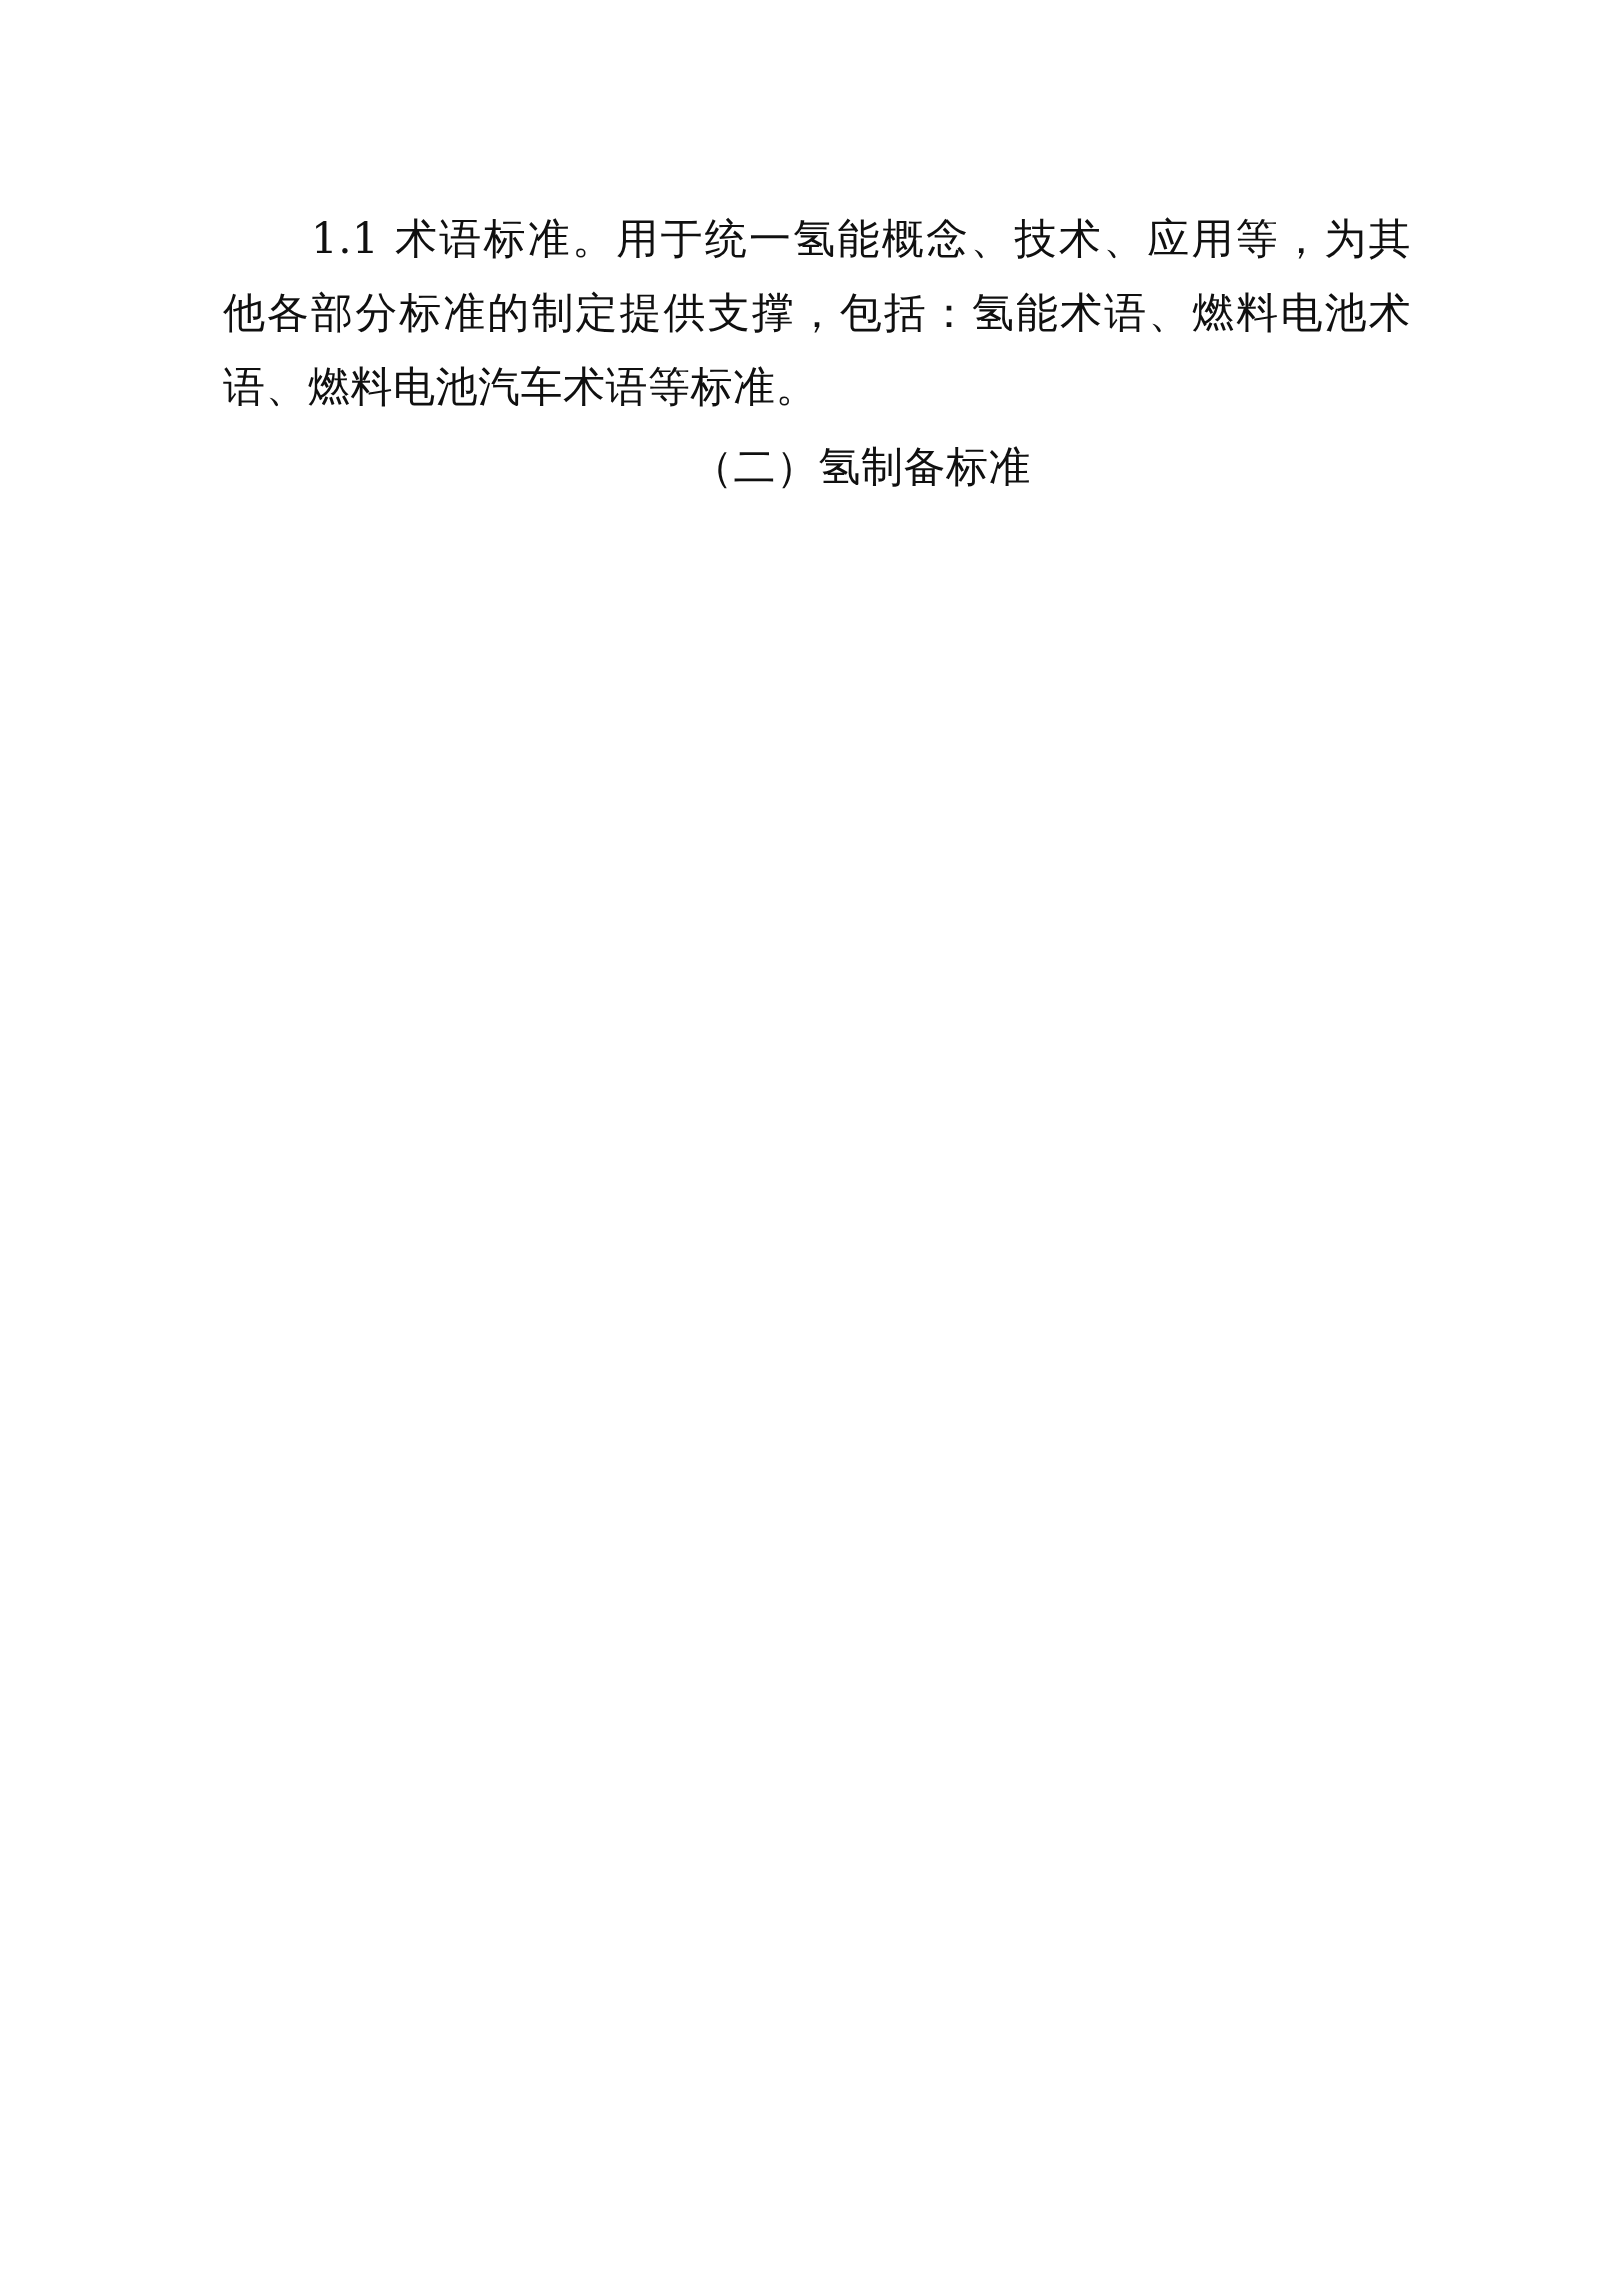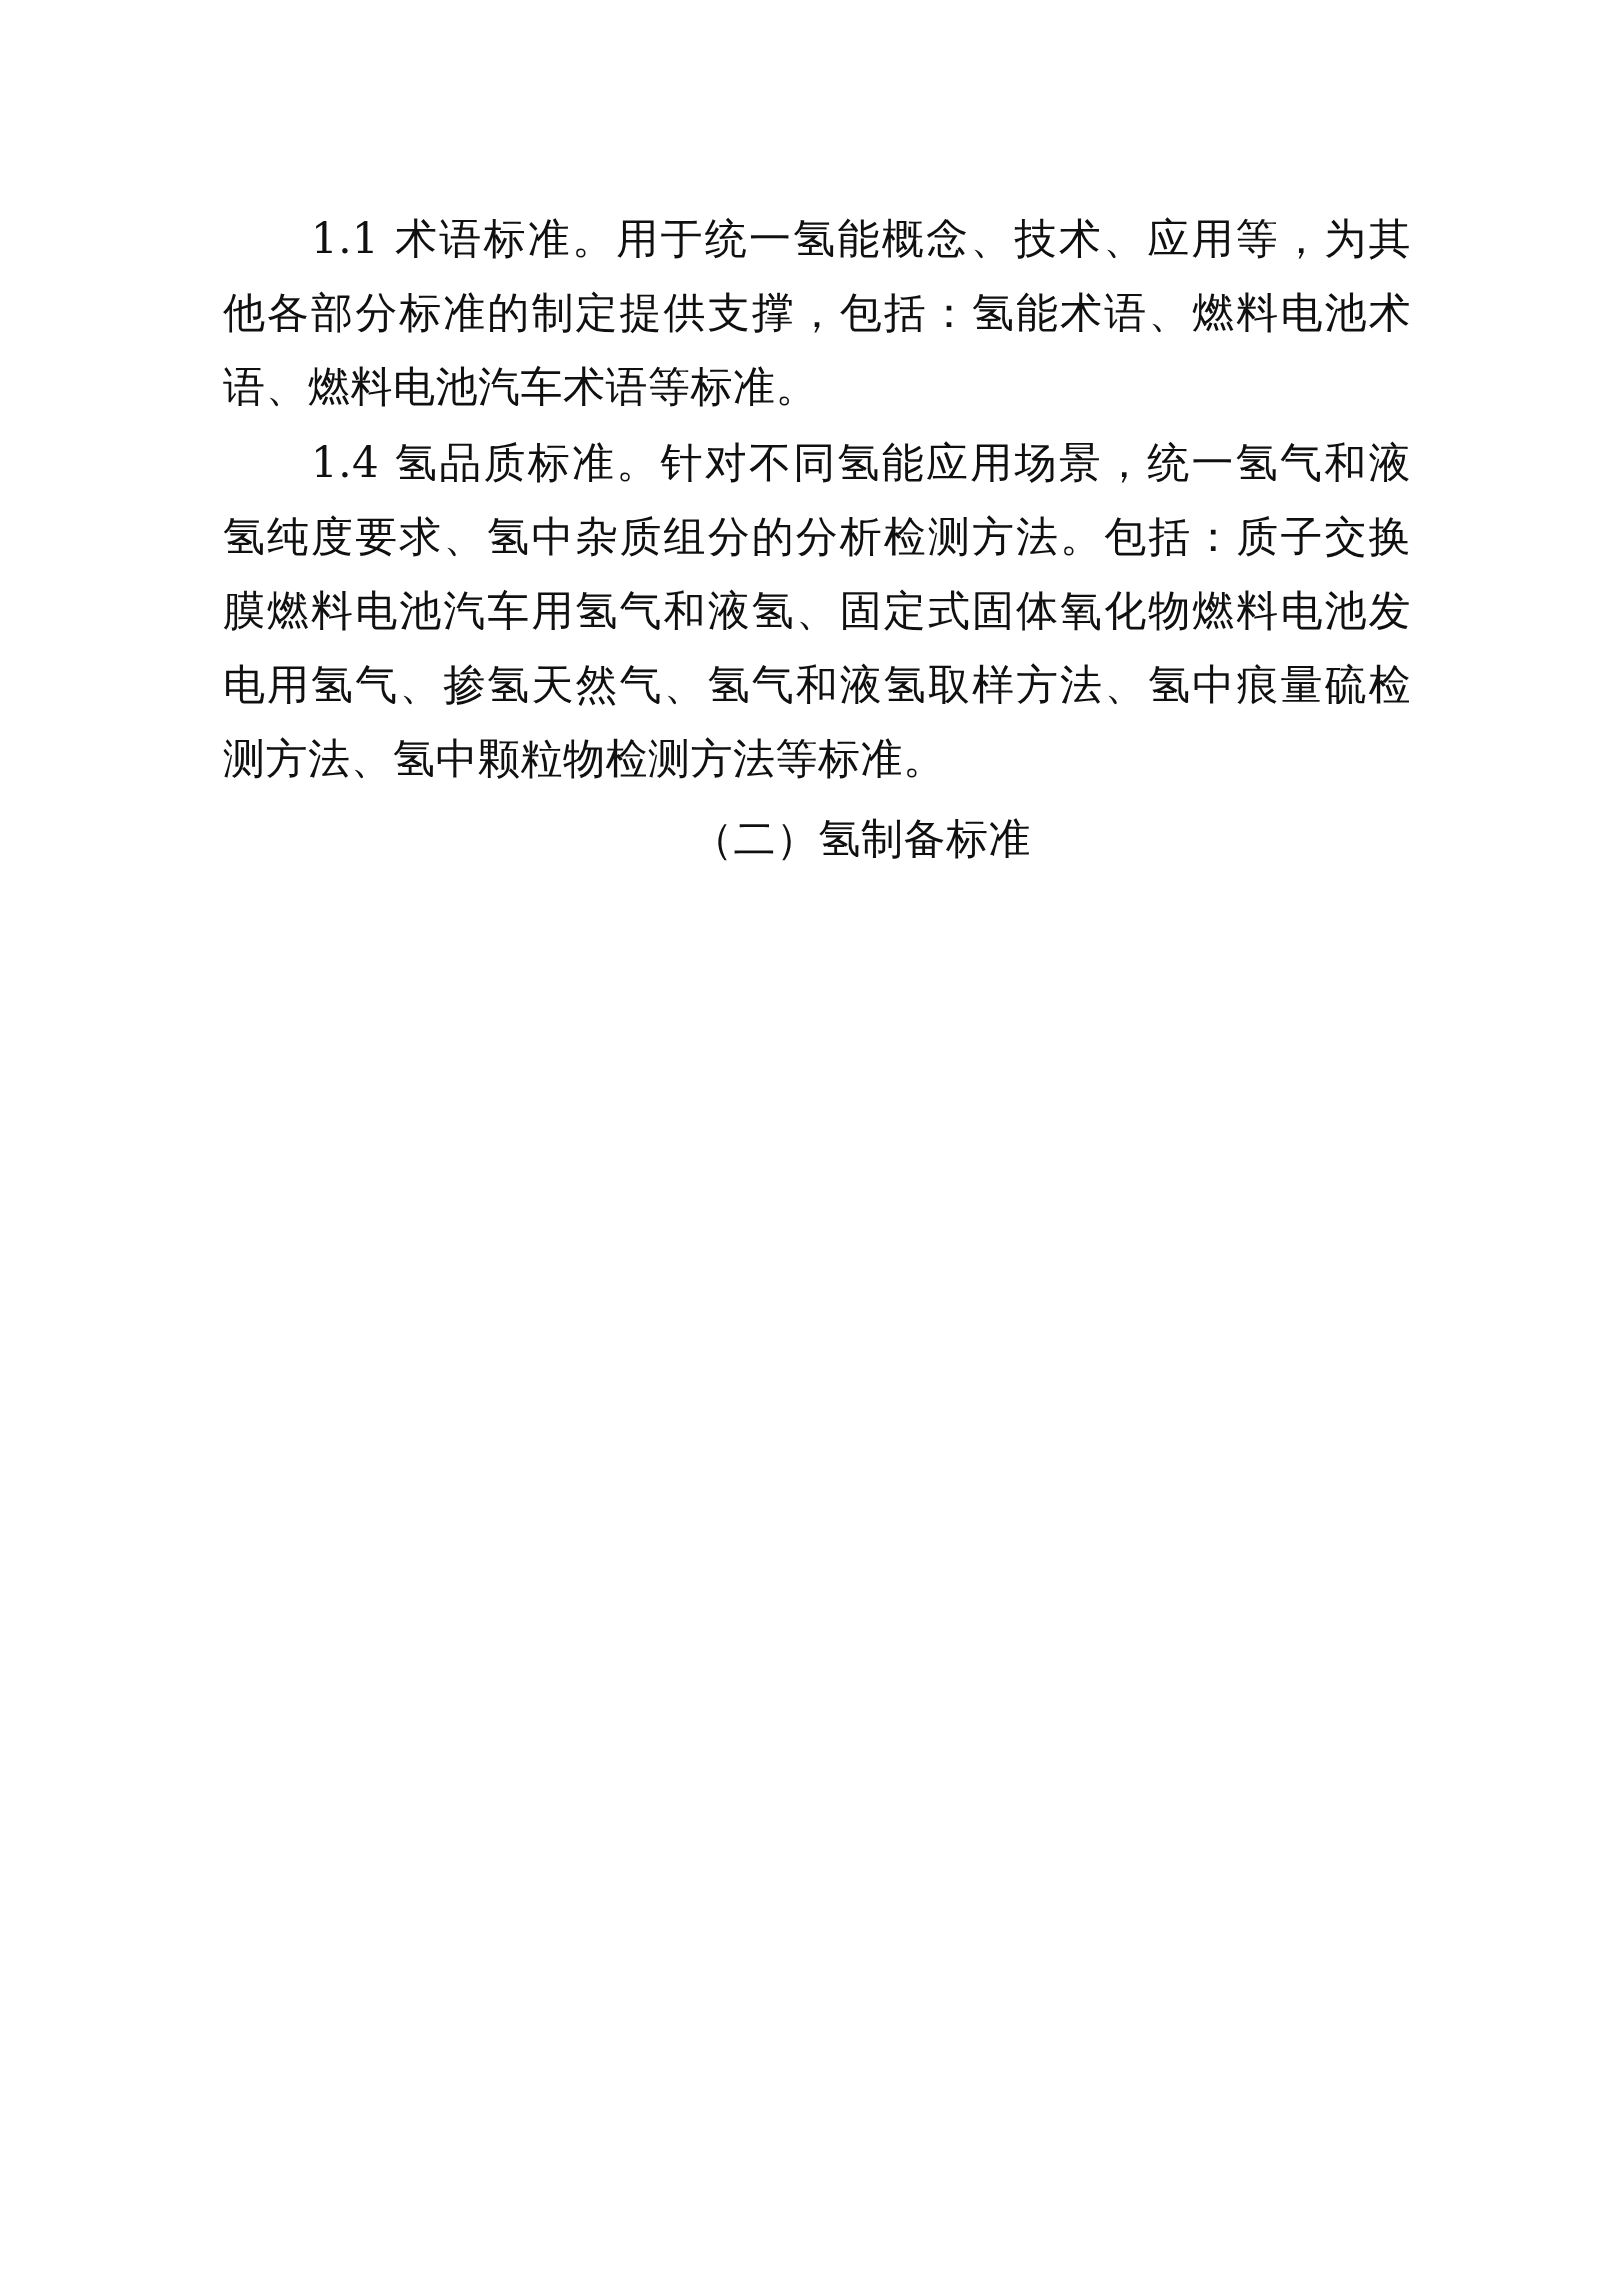--- a/index.html
+++ b/index.html
@@ -61,21 +61,20 @@
 <body>
 
 <div class="page">
 
   <div class="content">
 
     <p class="para">1.1 术语标准。用于统一氢能概念、技术、应用等，为其他各部分标准的制定提供支撑，包括：氢能术语、燃料电池术语、燃料电池汽车术语等标准。</p>
 
 
 
-    <p class="para">1.4 氢品质标准。针对不同氢能应用场景，统一氢气和液氢纯度要求、氢中杂质组分的分析检测方法。包括：质子交换膜燃料电池汽车用氢气和液氢、固定式固体氧化物燃料电池发电用氢气、掺氢天然气、氢气和液氢取样方法、氢中痕量硫检测方法、氢中颗粒物检测方法等标准。</p>
 
 
 
     <p class="para heading">（二）氢制备标准</p>
 
   </div>
 
   <div class="page-number">— 7 —</div>
 
 </div>

